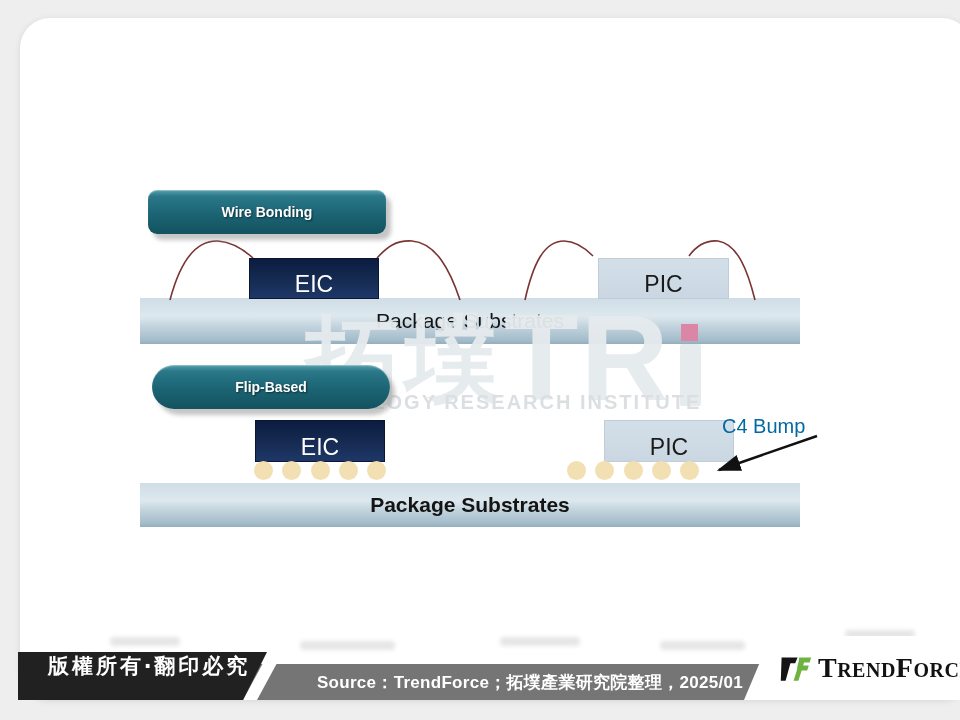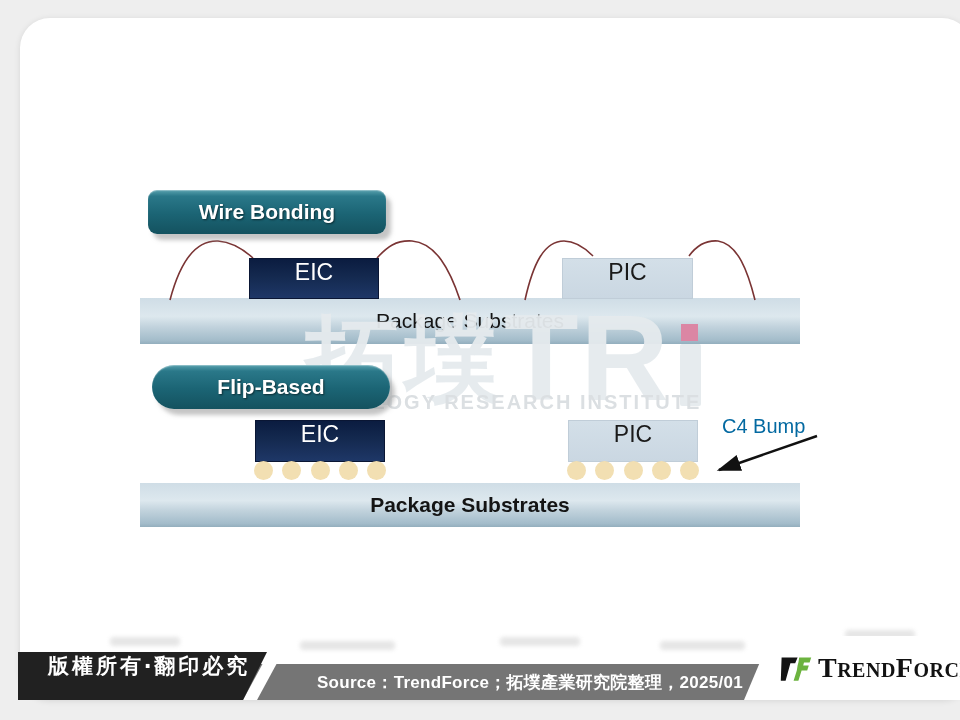--- a/index.html
+++ b/index.html
@@ -12,31 +12,31 @@
 
   .slide-title { position:absolute; left:0; top:46px; width:960px; text-align:center;
                  font-family:"Liberation Serif","DejaVu Serif",serif; font-weight:bold;
                  font-size:35px; color:#0d0d0d; letter-spacing:1px; z-index:6; }
 
   
   .teal-btn { position:absolute; height:44px; border-radius:9px; z-index:6;
               background:linear-gradient(180deg,#58a1ae 0%,#2a7889 14%,#1b6474 55%,#14525f 100%);
               box-shadow:5px 6px 4px rgba(150,150,150,0.55), inset 0 1px 1px rgba(255,255,255,0.35);
               display:flex; align-items:center; justify-content:center;
-              color:#ffffff; font-weight:bold; font-size:21px; text-shadow:1px 1px 2px rgba(0,0,0,0.55);text-align:right; }
+              color:#ffffff; font-weight:bold; font-size:14px; text-shadow:1px 1px 2px rgba(0,0,0,0.55);text-align:right; }
   #btn-wire { left:148px; top:190px; width:238px; }
   #btn-flip { left:152px; top:365px; width:238px;border-radius:22px; }
 
   
-  .chip { position:absolute; display:flex; align-items:flex-start; justify-content:center;
+  .chip { position:absolute; display:flex; align-items:flex-end; justify-content:center;
           font-size:23px; z-index:4; }
   .chip.navy { background:linear-gradient(180deg,#0b1c40 0%,#14294f 45%,#1e3767 100%);
                color:#ffffff; border:1px solid #0a1634; }
   .chip.light { background:linear-gradient(180deg,#d3dfe8 0%,#cad7e2 100%);
-                color:#1a1a1a; border:1px solid #c0cdd8; }
+                color:#1a1a1a; border:1px solid #c0cdd8;margin-left:36px; }
   #eic1 { left:249px; top:258px; width:130px; height:41px; }
   #pic1 { left:562px; top:258px; width:131px; height:41px; }
   #eic2 { left:255px; top:420px; width:130px; height:42px; }
   #pic2 { left:568px; top:420px; width:130px; height:42px; }
 
   
   .substrate { position:absolute; left:140px; width:660px; z-index:2;
                background:linear-gradient(180deg,#cfdde6 0%,#dde8ee 40%,#c2d3dd 62%,#a3bcca 92%,#93aebd 100%);
                display:flex; align-items:center; justify-content:center;
                color:#141414; }

